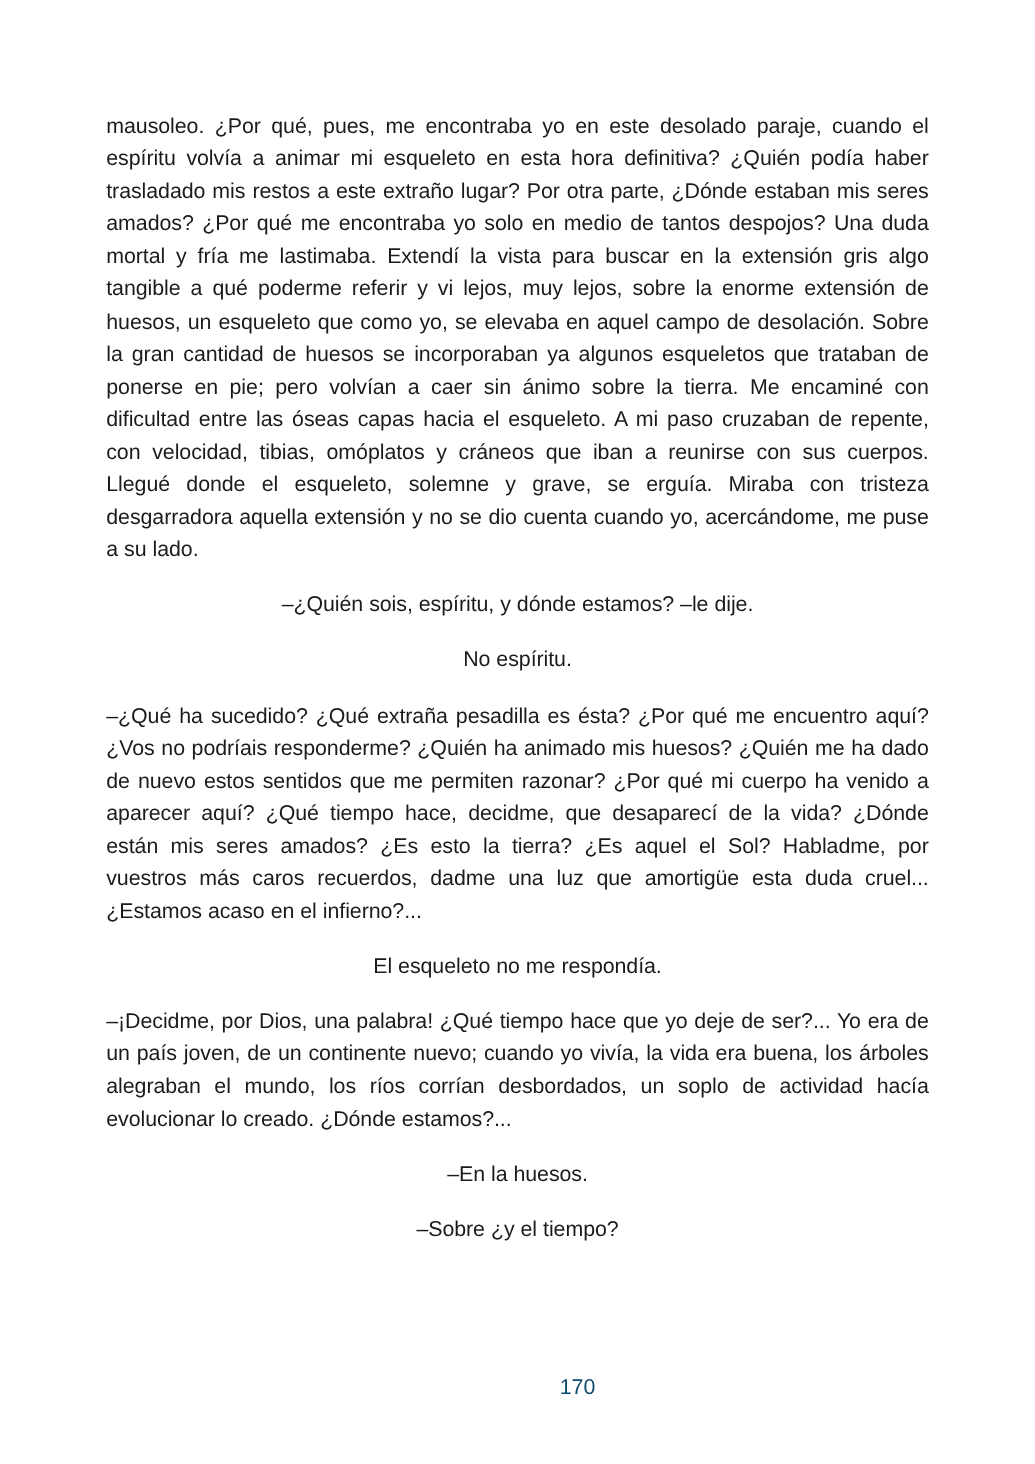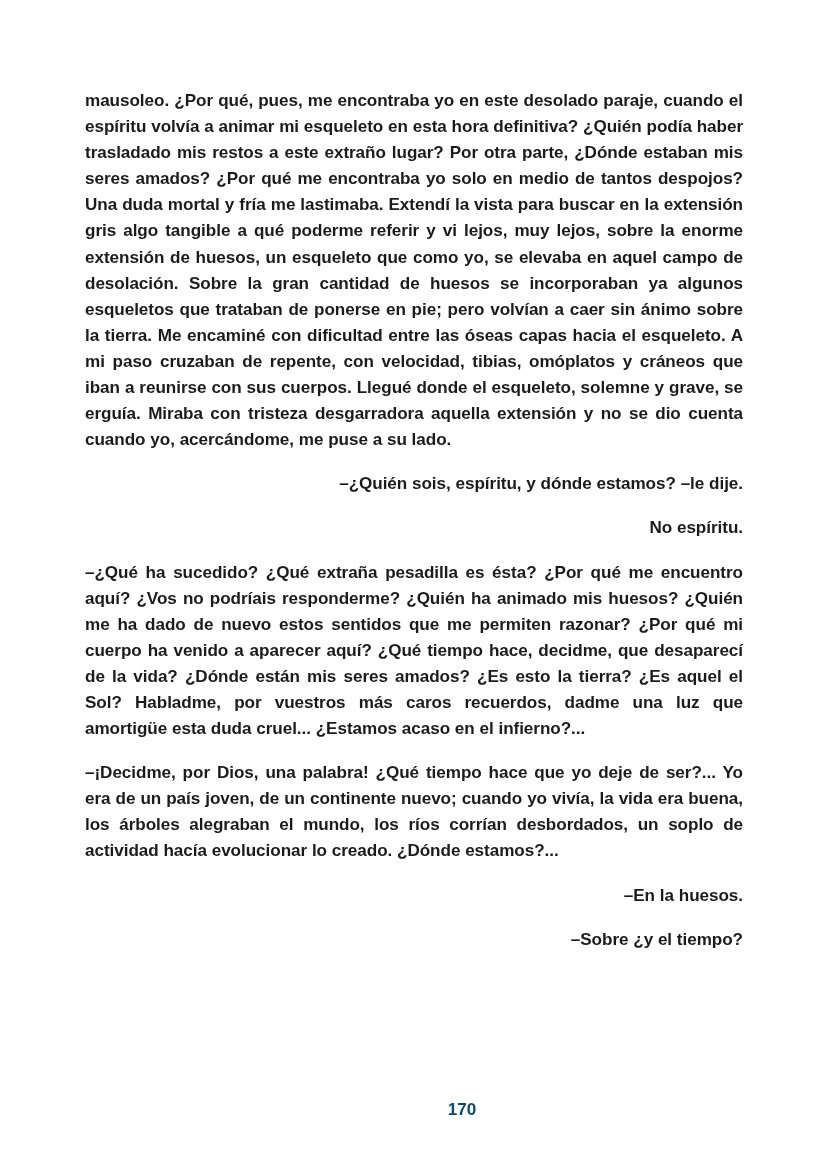--- a/index.html
+++ b/index.html
@@ -15,21 +15,20 @@
     color: #1a1a1a;
     overflow: hidden;
   }
   .page {
     position: absolute;
     top: 0;
     left: 0;
     width: 828px;
     height: 1171px;
     background: #ffffff;
-    font-weight: bold;
   }
   .text-column {
     position: absolute;
     left: 85px;
     top: 88px;
     width: 658px;
   }
   .para {
     margin: 0 0 18px 0;
     font-size: 17.1px;
@@ -40,21 +39,21 @@
     letter-spacing: -0.05px;
     word-spacing: 0.1px;
     hyphens: none;
     -webkit-hyphens: none;
   }
   .para:last-child {
     margin-bottom: 0;
   }
   
   .para.short {
-    text-align: right;
+    text-align: center;
   }
   .page-number {
     position: absolute;
     left: 0;
     top: 1098px;
     width: 828px;
     text-align: center;
     font-size: 17.1px;
     line-height: 24px;
     color: #0c4a6e;
@@ -65,20 +64,21 @@
 </head>
 <body>
 
 <div class="page">
 
   <div class="text-column">
     <p class="para">mausoleo. ¿Por qué, pues, me encontraba yo en este desolado paraje, cuando el espíritu volvía a animar mi esqueleto en esta hora definitiva? ¿Quién podía haber trasladado mis restos a este extraño lugar? Por otra parte, ¿Dónde estaban mis seres amados? ¿Por qué me encontraba yo solo en medio de tantos despojos? Una duda mortal y fría me lastimaba. Extendí la vista para buscar en la extensión gris algo tangible a qué poderme referir y vi lejos, muy lejos, sobre la enorme extensión de huesos, un esqueleto que como yo, se elevaba en aquel campo de desolación. Sobre la gran cantidad de huesos se incorporaban ya algunos esqueletos que trataban de ponerse en pie; pero volvían a caer sin ánimo sobre la tierra. Me encaminé con dificultad entre las óseas capas hacia el esqueleto. A mi paso cruzaban de repente, con velocidad, tibias, omóplatos y cráneos que iban a reunirse con sus cuerpos. Llegué donde el esqueleto, solemne y grave, se erguía. Miraba con tristeza desgarradora aquella extensión y no se dio cuenta cuando yo, acercándome, me puse a su lado.</p>
     <p class="para short">–¿Quién sois, espíritu, y dónde estamos? –le dije.</p>
     <p class="para short">No espíritu.</p>
     <p class="para">–¿Qué ha sucedido? ¿Qué extraña pesadilla es ésta? ¿Por qué me encuentro aquí? ¿Vos no podríais responderme? ¿Quién ha animado mis huesos? ¿Quién me ha dado de nuevo estos sentidos que me permiten razonar? ¿Por qué mi cuerpo ha venido a aparecer aquí? ¿Qué tiempo hace, decidme, que desaparecí de la vida? ¿Dónde están mis seres amados? ¿Es esto la tierra? ¿Es aquel el Sol? Habladme, por vuestros más caros recuerdos, dadme una luz que amortigüe esta duda cruel... ¿Estamos acaso en el infierno?...</p>
+    <p class="para short">El esqueleto no me respondía.</p>
     <p class="para">–¡Decidme, por Dios, una palabra! ¿Qué tiempo hace que yo deje de ser?... Yo era de un país joven, de un continente nuevo; cuando yo vivía, la vida era buena, los árboles alegraban el mundo, los ríos corrían desbordados, un soplo de actividad hacía evolucionar lo creado. ¿Dónde estamos?...</p>
     <p class="para short">–En la huesos.</p>
     <p class="para short">–Sobre ¿y el tiempo?</p>
   </div>
 
   <div class="page-number">170</div>
 
 </div>
 
 </body></html>

